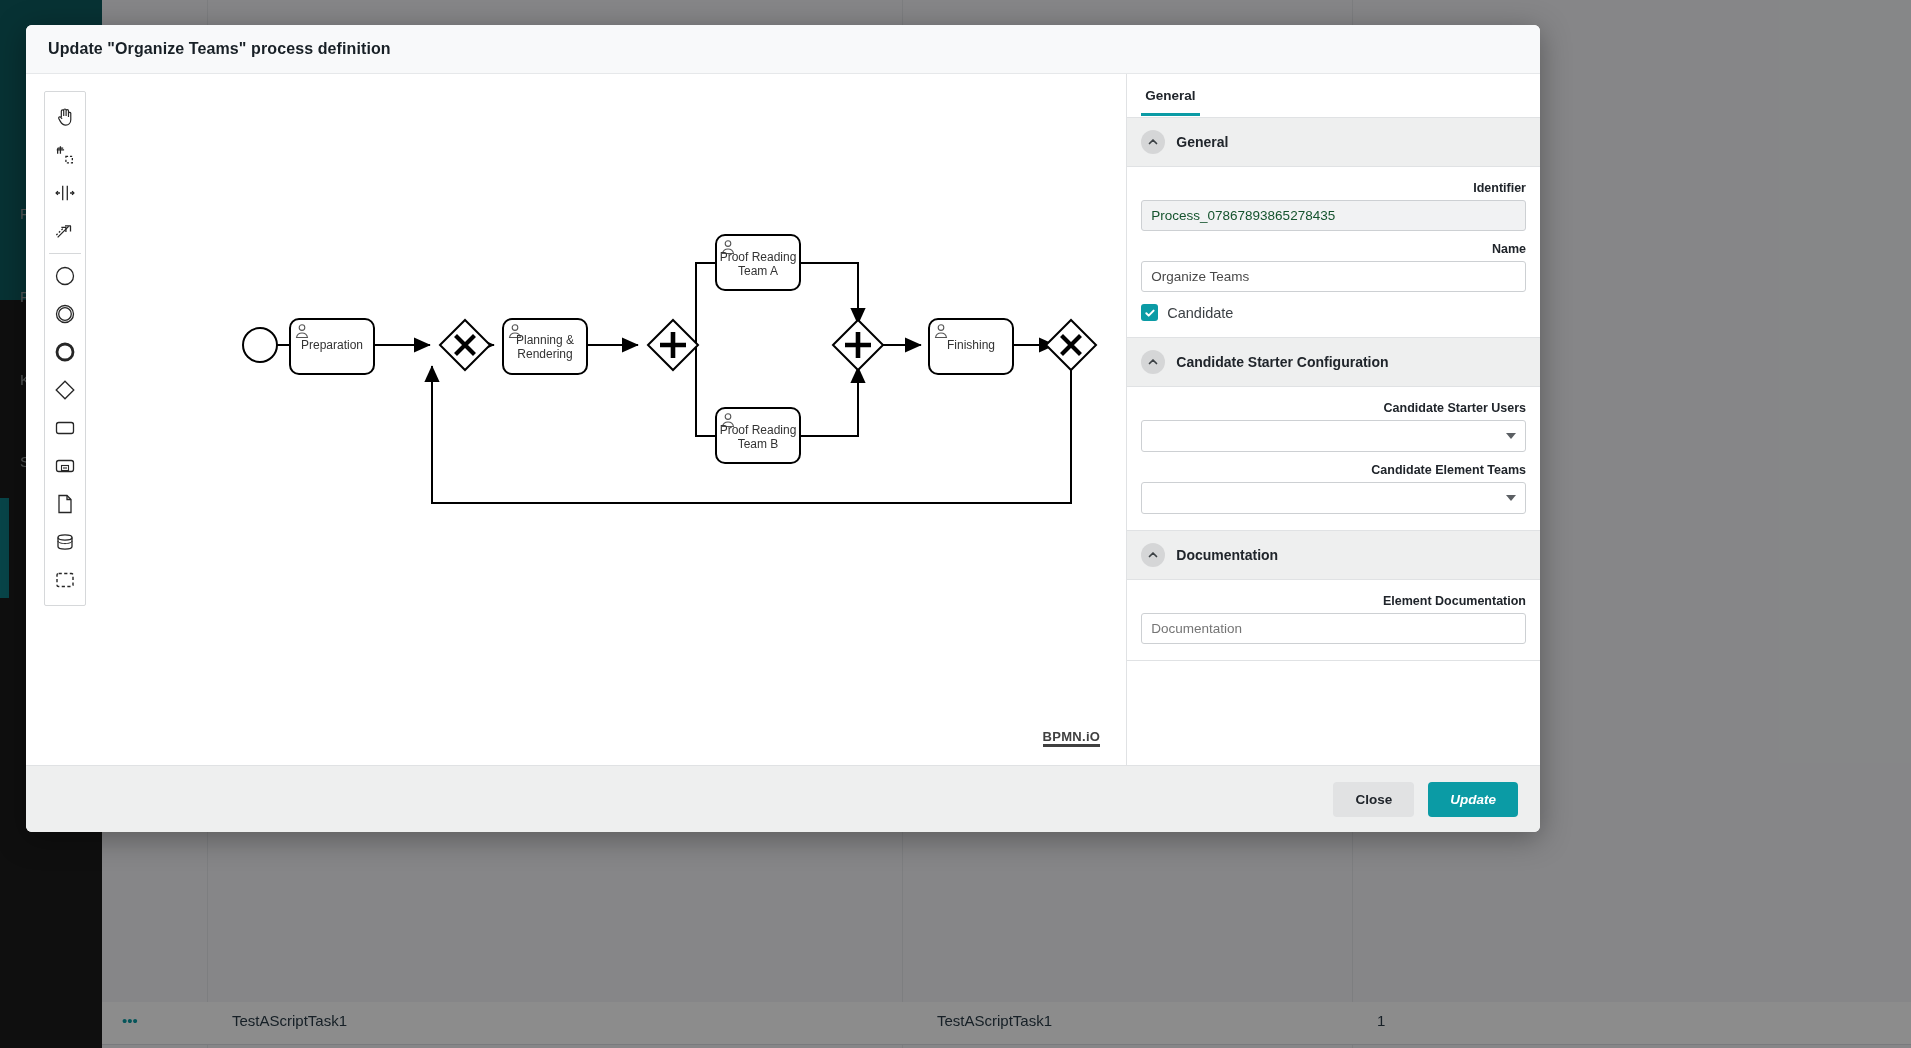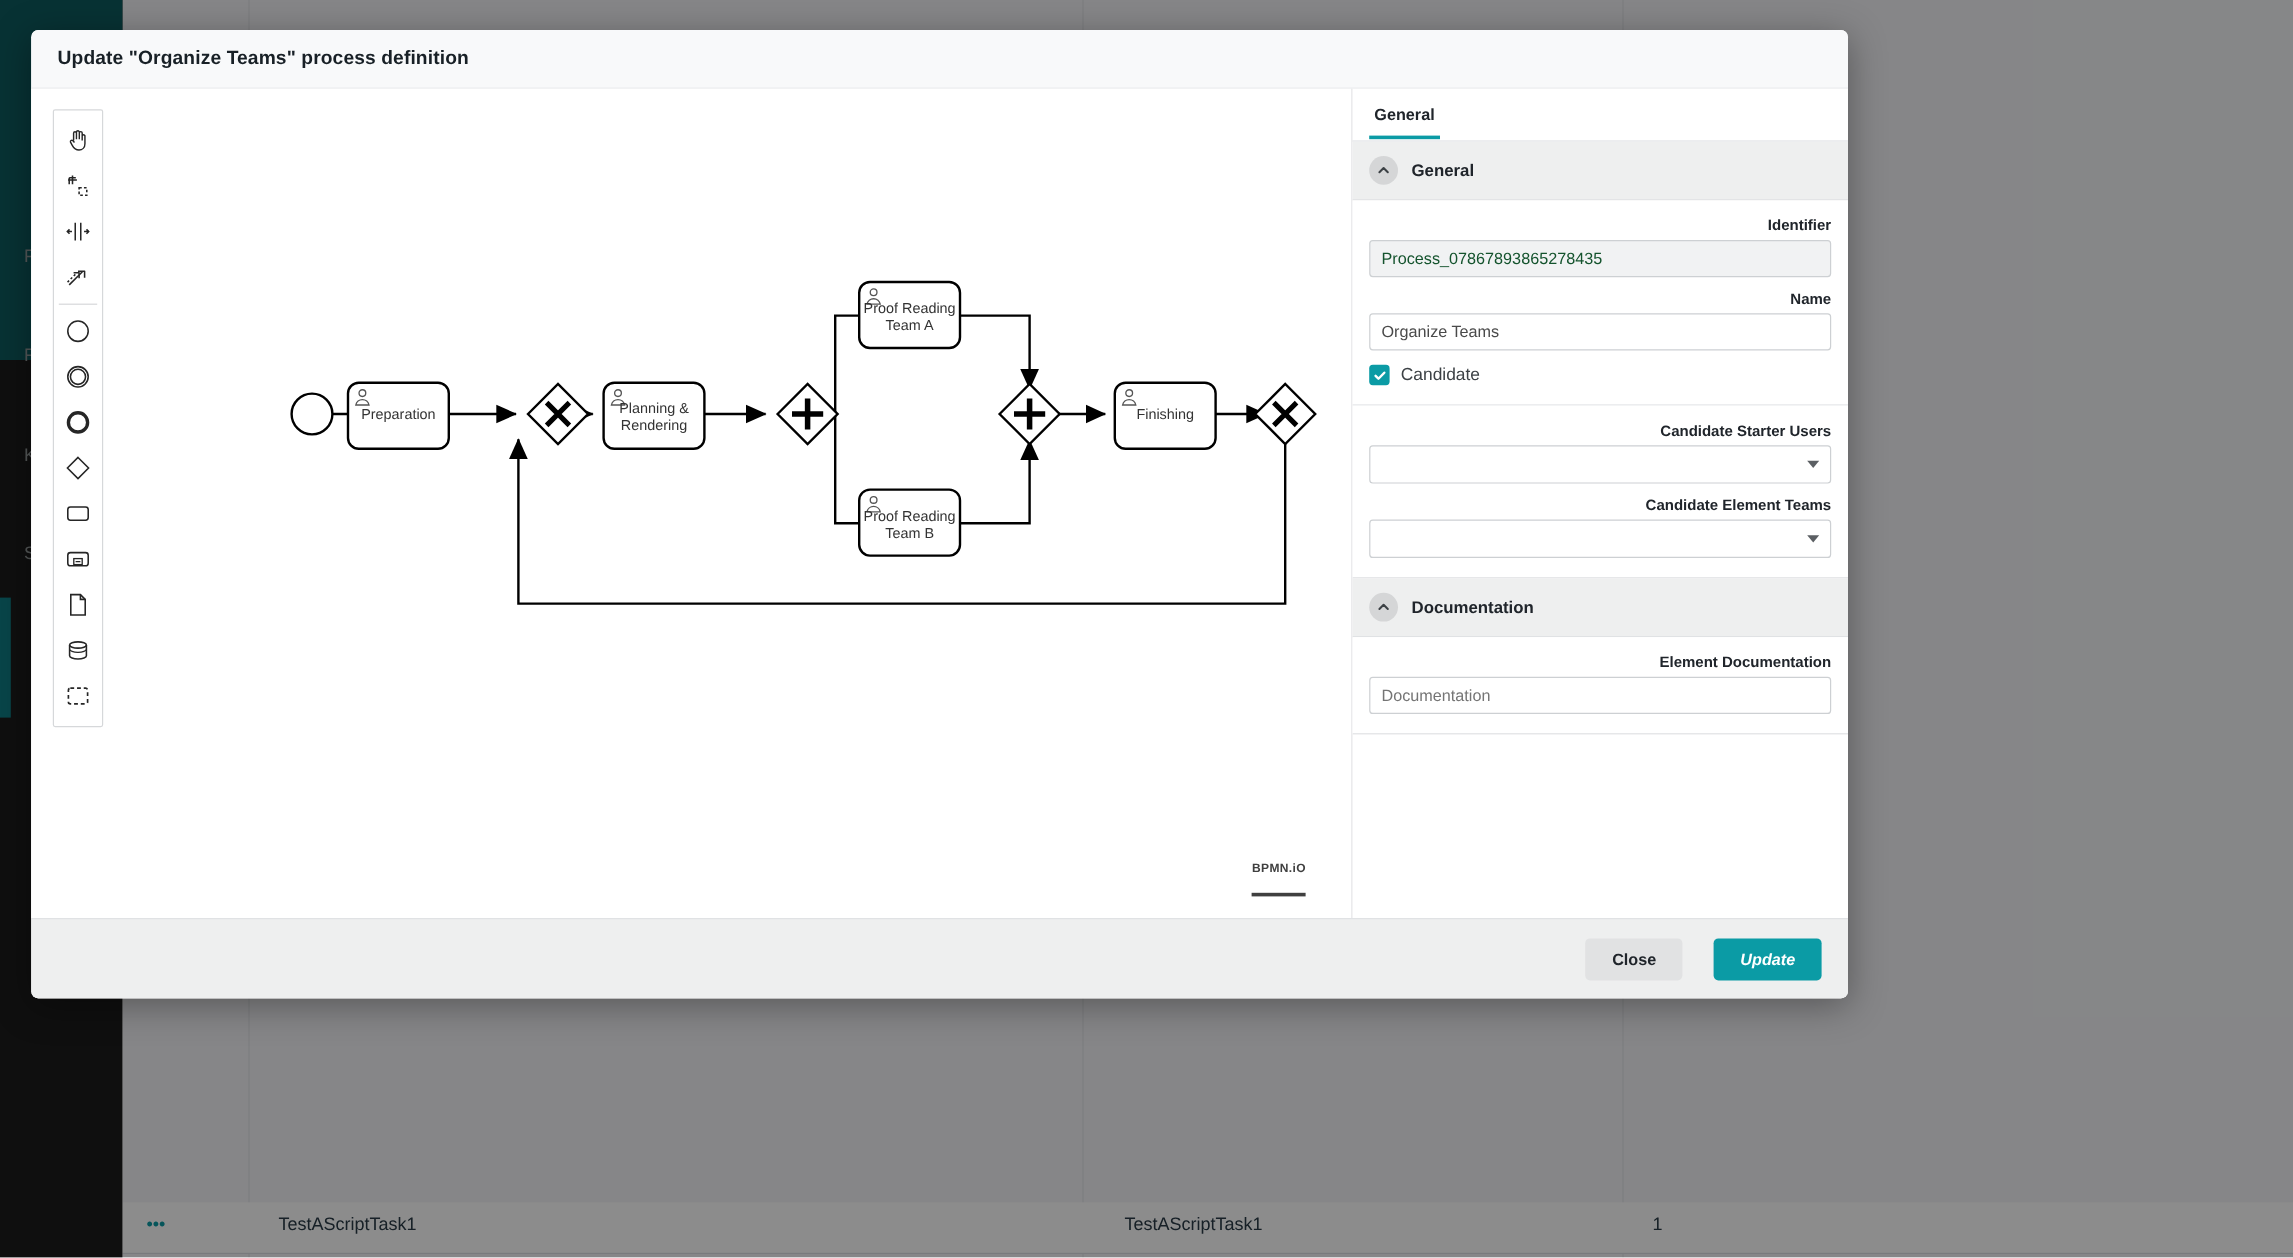--- a/index.html
+++ b/index.html
@@ -40,23 +40,23 @@
   
   #palette{
     position:absolute;left:18px;top:17px;width:40px;
     border:1px solid #d6d8da;background:#fff;border-radius:2px;
     padding:6px 0;display:flex;flex-direction:column;align-items:center;
   }
   .pal-btn{width:38px;height:38px;display:flex;align-items:center;justify-content:center;cursor:pointer;}
   .pal-sep{width:32px;height:1px;background:#d6d8da;margin:3px 0;}
   
   #watermark{
-    position:absolute;right:38px;bottom:18px;
-    font-size:10px;font-weight:bold;color:#404040;
-    border-bottom:3px solid #404040;padding-bottom:14px;
+    position:absolute;right:26px;bottom:18px;
+    font-size:13px;font-weight:bold;color:#404040;
+    border-bottom:3px solid #404040;padding-bottom:0;
     letter-spacing:.3px;
   }
   
   #props{
     width:413px;border-left:1px solid #e0e2e4;background:#fff;
     display:flex;flex-direction:column;min-height:0;
   }
   #props-tabs{height:44px;min-height:44px;display:flex;align-items:flex-start;
     padding:14px 14px 0 14px;border-bottom:1px solid #e0e2e4;box-sizing:border-box;}
   .tab{font-size:13.5px;font-weight:bold;color:#20252b;padding:0 4px 10px 4px;
@@ -84,21 +84,21 @@
     border-radius:3px;background:#fff;}
   .caret{position:absolute;right:10px;top:13px;width:0;height:0;
     border-left:5px solid transparent;border-right:5px solid transparent;border-top:6px solid #5b5f63;}
   .check-row{display:flex;align-items:center;margin-top:12px;}
   .cbox{width:17px;height:17px;border-radius:3px;background:#0b9ba5;
     display:flex;align-items:center;justify-content:center;margin-right:9px;flex:0 0 auto;cursor:pointer;}
   .check-label{font-size:14.5px;color:#3c4145;}
   
   #modal-footer{
     height:66px;min-height:66px;background:#eeefef;border-top:1px solid #e0e2e4;
-    display:flex;align-items:center;justify-content:flex-end;padding:0 22px;gap:26px;
+    display:flex;align-items:center;justify-content:flex-end;padding:0 22px;gap:14px;
   }
   .btn{border:none;border-radius:4px;font-size:13.5px;font-weight:bold;
     padding:10px 22px;cursor:pointer;font-family:"Liberation Sans",sans-serif;}
   .btn-secondary{background:#e1e2e3;color:#20252b;}
   .btn-primary{background:#0b9ba5;color:#fff;font-style:italic;}
   
   .bpmn-label{font-size:12px;fill:#333;font-family:"Liberation Sans",sans-serif;}
 </style>
 </head>
 <body>
@@ -341,20 +341,28 @@
           <div class="check-row">
             <span class="cbox">
               <svg width="12" height="12" viewBox="0 0 12 12" fill="none" stroke="#fff" stroke-width="2" stroke-linecap="round" stroke-linejoin="round">
                   <path d="M2.3 6.2 L4.7 8.6 L9.6 3.6"></path>
                 </svg>
             </span>
             <span class="check-label">Candidate</span>
           </div>
         </div>
 
+        <div class="group-header">
+          <span class="chev">
+            <svg width="12" height="12" viewBox="0 0 12 12" fill="none" stroke="#3c4145" stroke-width="1.7" stroke-linecap="round" stroke-linejoin="round">
+                <path d="M2.5 7.5 L6 4 L9.5 7.5"></path>
+              </svg>
+          </span>
+          <span class="group-title">Candidate Starter Configuration</span>
+        </div>
         <div class="group-body">
           <div class="field-label">Candidate Starter Users</div>
           <div class="select-wrap">
             <div class="select-box"></div>
             <span class="caret"></span>
           </div>
           <div class="field-gap"></div>
           <div class="field-label">Candidate Element Teams</div>
           <div class="select-wrap">
             <div class="select-box"></div>

